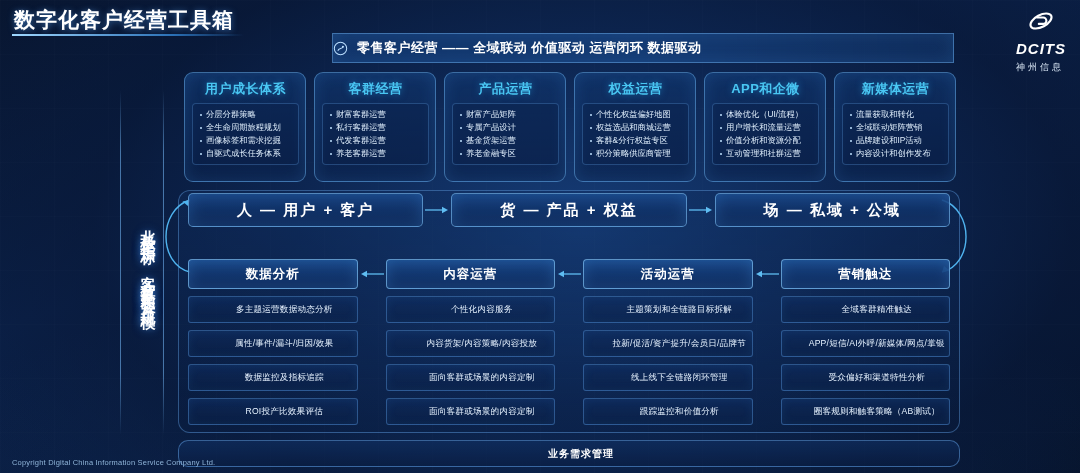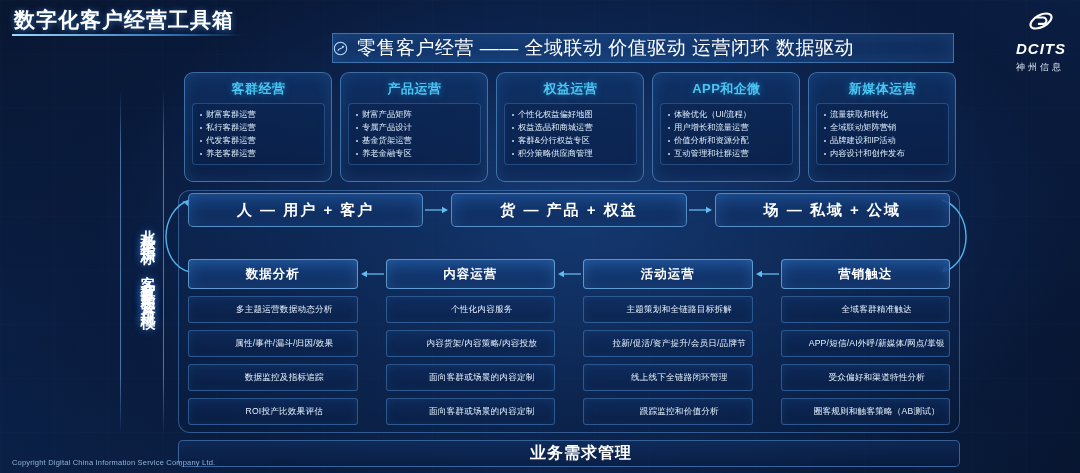--- a/index.html
+++ b/index.html
@@ -60,21 +60,21 @@
   
   .banner{
     position:absolute;left:332px;top:33px;width:622px;height:30px;
     border:1px solid rgba(120,190,255,.45);
     background:linear-gradient(90deg,rgba(18,56,112,.85),rgba(24,72,138,.6) 50%,rgba(16,48,98,.8));
     display:flex;align-items:center;box-sizing:border-box;
     box-shadow:inset 0 0 18px rgba(70,150,230,.18);
   }
   .banner-inner{display:flex;align-items:center;gap:9px;margin:0 auto;padding-right:290px;}
   .banner-ico{width:15px;height:15px;display:block;}
-  .banner-txt{font-size:19px;font-weight:normal;color:#ffffff;letter-spacing:.5px;white-space:nowrap;}
+  .banner-txt{font-size:13px;font-weight:bold;color:#ffffff;letter-spacing:.5px;white-space:nowrap;}
 
   
   .panel{
     position:absolute;left:178px;top:190px;width:782px;height:243px;
     border:1px solid rgba(110,180,250,.38);border-radius:12px;
     background:linear-gradient(180deg,rgba(17,48,98,.35),rgba(10,30,66,.2));
     box-sizing:border-box;
   }
 
   
@@ -132,24 +132,24 @@
     background:linear-gradient(180deg,rgba(15,45,96,.6),rgba(10,30,68,.5));
     display:flex;align-items:center;justify-content:center;
     font-size:8.6px;color:#e6f2ff;letter-spacing:.2px;white-space:nowrap;
     box-shadow:inset 0 0 10px rgba(60,130,215,.12);
     padding-left:23px;
   }
 
   
   .bottom{
     position:absolute;left:178px;top:440px;width:782px;height:27px;
-    border:1px solid rgba(110,180,250,.45);border-radius:5px;
+    border:1px solid rgba(110,180,250,.45);border-radius:10px;
     background:linear-gradient(180deg,rgba(16,48,100,.6),rgba(10,30,68,.5));
     display:flex;align-items:center;justify-content:center;
-    font-size:16px;font-weight:bold;color:#ffffff;letter-spacing:1px;box-sizing:border-box;padding-left:24px;
+    font-size:10px;font-weight:bold;color:#ffffff;letter-spacing:1px;box-sizing:border-box;padding-left:24px;
   }
   .copyright{
     position:absolute;left:12px;bottom:6px;font-size:7.5px;color:#8fb4d8;letter-spacing:.2px;
   }
 
   
   .loop{position:absolute;pointer-events:none;}
   .loop-l{left:150px;top:196px;}
   .loop-r{left:936px;top:196px;}
 </style>
@@ -201,20 +201,43 @@
   </span>
   <span class="loop loop-r">
     <svg width="46" height="82" viewBox="0 0 46 82">
       <path d="M6 4 C38 14 38 68 6 76" fill="none" stroke="#4fb3ef" stroke-width="1.4"></path>
       <path d="M6 76 l7.5 -1.5 l-5.5 -4.5 z" fill="#4fb3ef"></path>
     </svg>
   </span>
 
   <div class="cards">
     <div class="card">
+      <div class="card-h">用户成长体系</div>
+      <div class="card-box">
+          <ul>
+        <li>
+              <i class="dot"></i>
+              <span>分层分群策略</span>
+            </li>
+        <li>
+              <i class="dot"></i>
+              <span>全生命周期旅程规划</span>
+            </li>
+        <li>
+              <i class="dot"></i>
+              <span>画像标签和需求挖掘</span>
+            </li>
+        <li>
+              <i class="dot"></i>
+              <span>自驱式成长任务体系</span>
+            </li>
+      </ul>
+        </div>
+    </div>
+    <div class="card">
       <div class="card-h">客群经营</div>
       <div class="card-box">
           <ul>
         <li>
               <i class="dot"></i>
               <span>财富客群运营</span>
             </li>
         <li>
               <i class="dot"></i>
               <span>私行客群运营</span>

